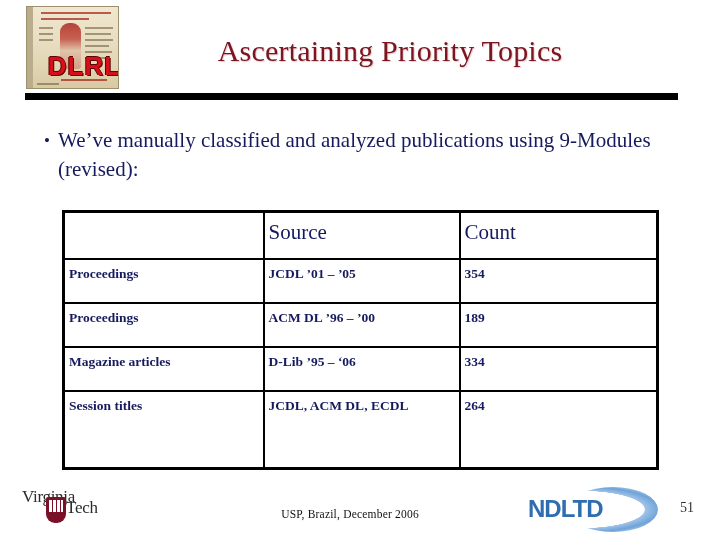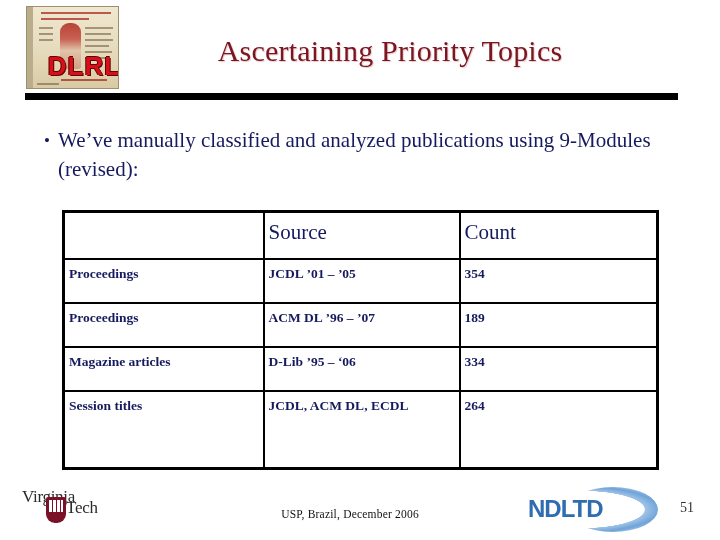--- a/index.html
+++ b/index.html
@@ -207,21 +207,21 @@
       <td>Source</td>
       <td>Count</td>
     </tr>
     <tr class="body-row">
       <td>Proceedings</td>
       <td>JCDL ’01 – ’05</td>
       <td>354</td>
     </tr>
     <tr class="body-row">
       <td>Proceedings</td>
-      <td>ACM DL ’96 – ’07</td>
+      <td>ACM DL ’96 – ’00</td>
       <td>189</td>
     </tr>
     <tr class="body-row">
       <td>Magazine articles</td>
       <td>D-Lib ’95 – ‘06</td>
       <td>334</td>
     </tr>
     <tr class="body-row tall">
       <td>Session titles</td>
       <td>JCDL, ACM DL, ECDL</td>

